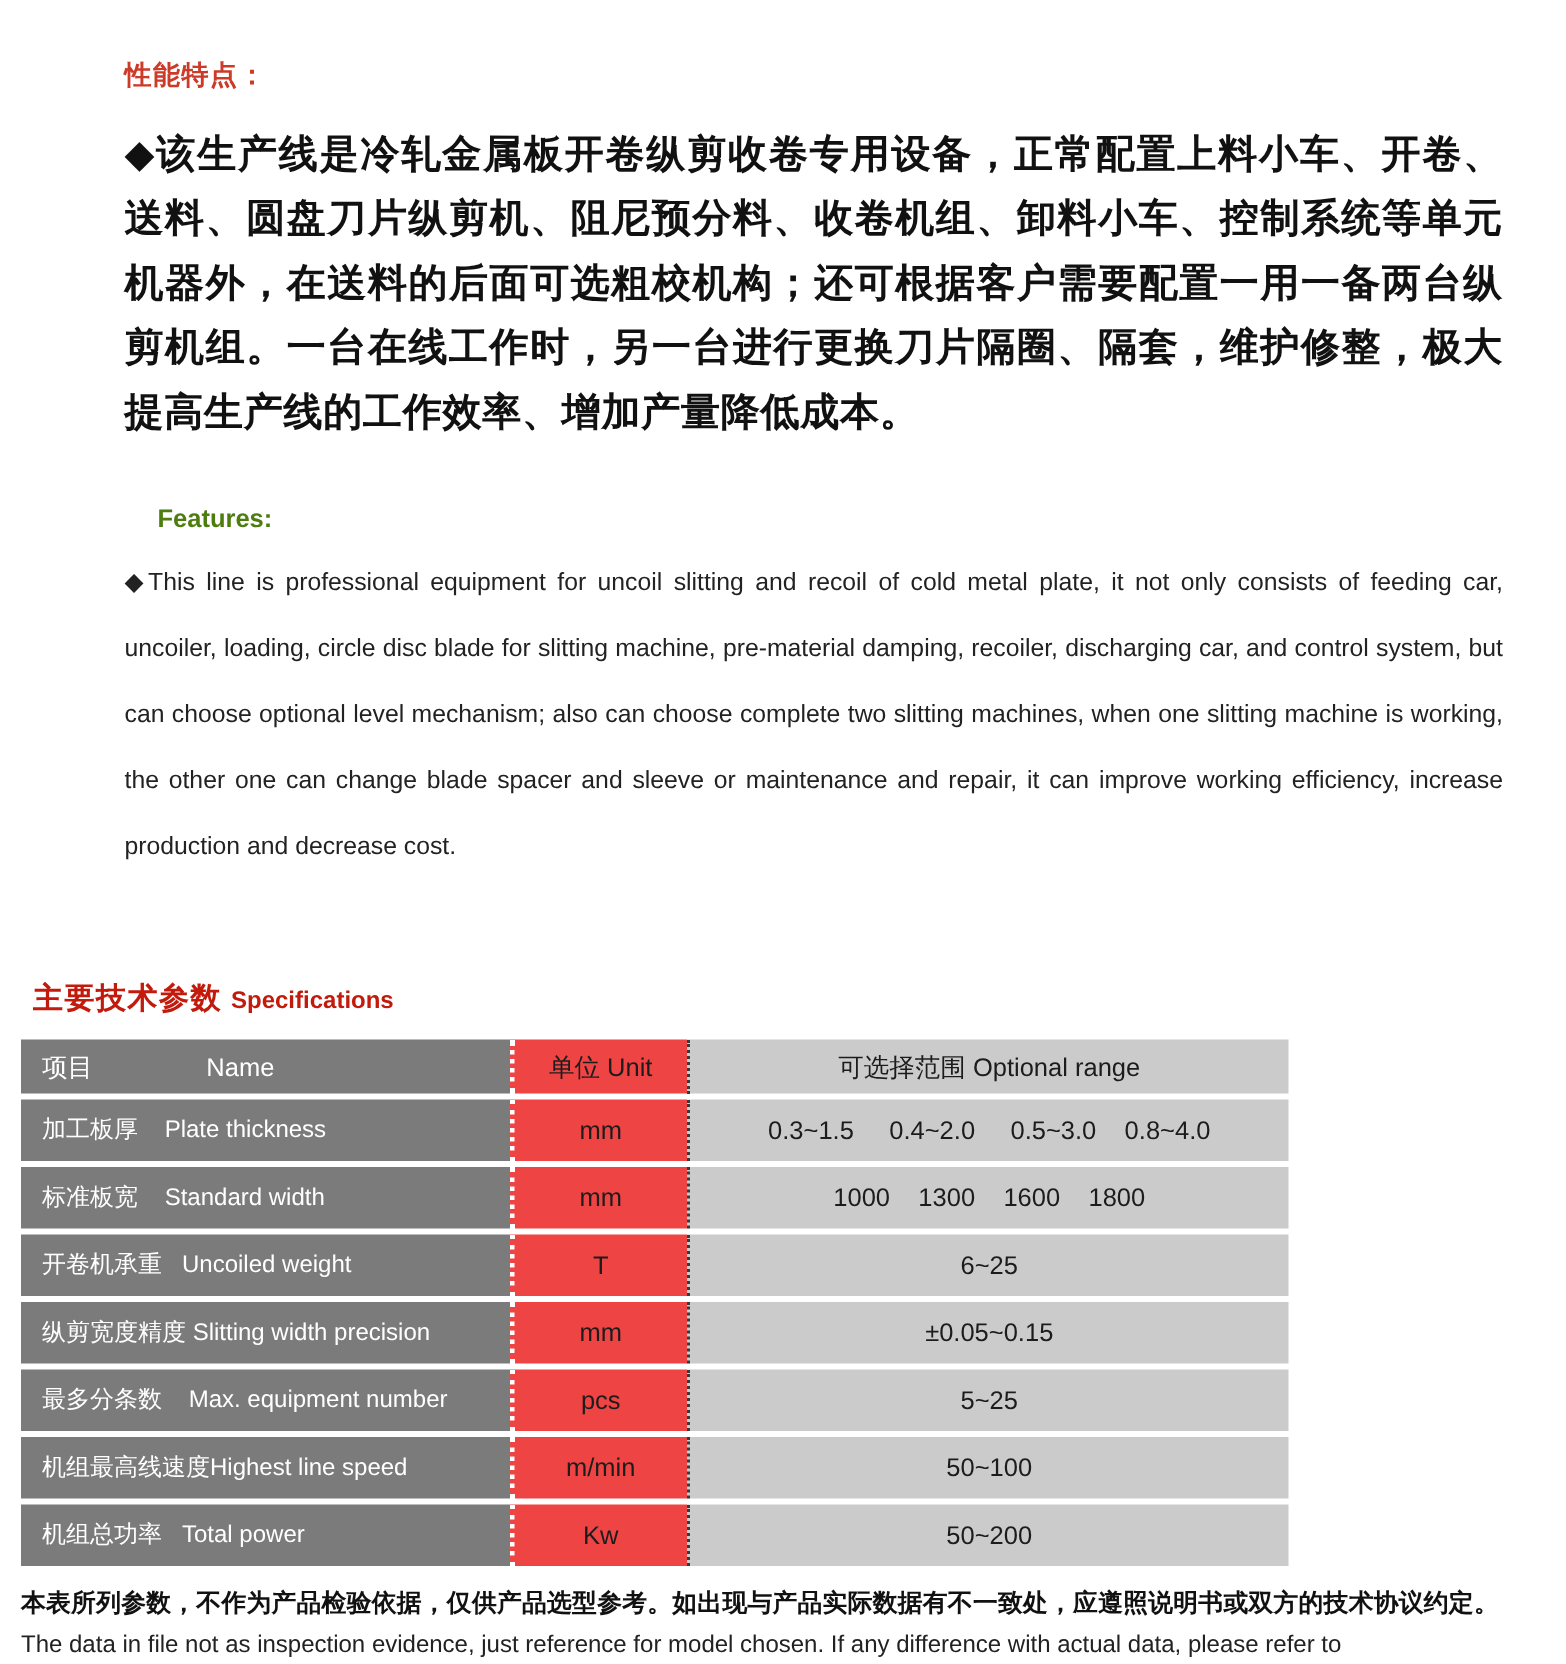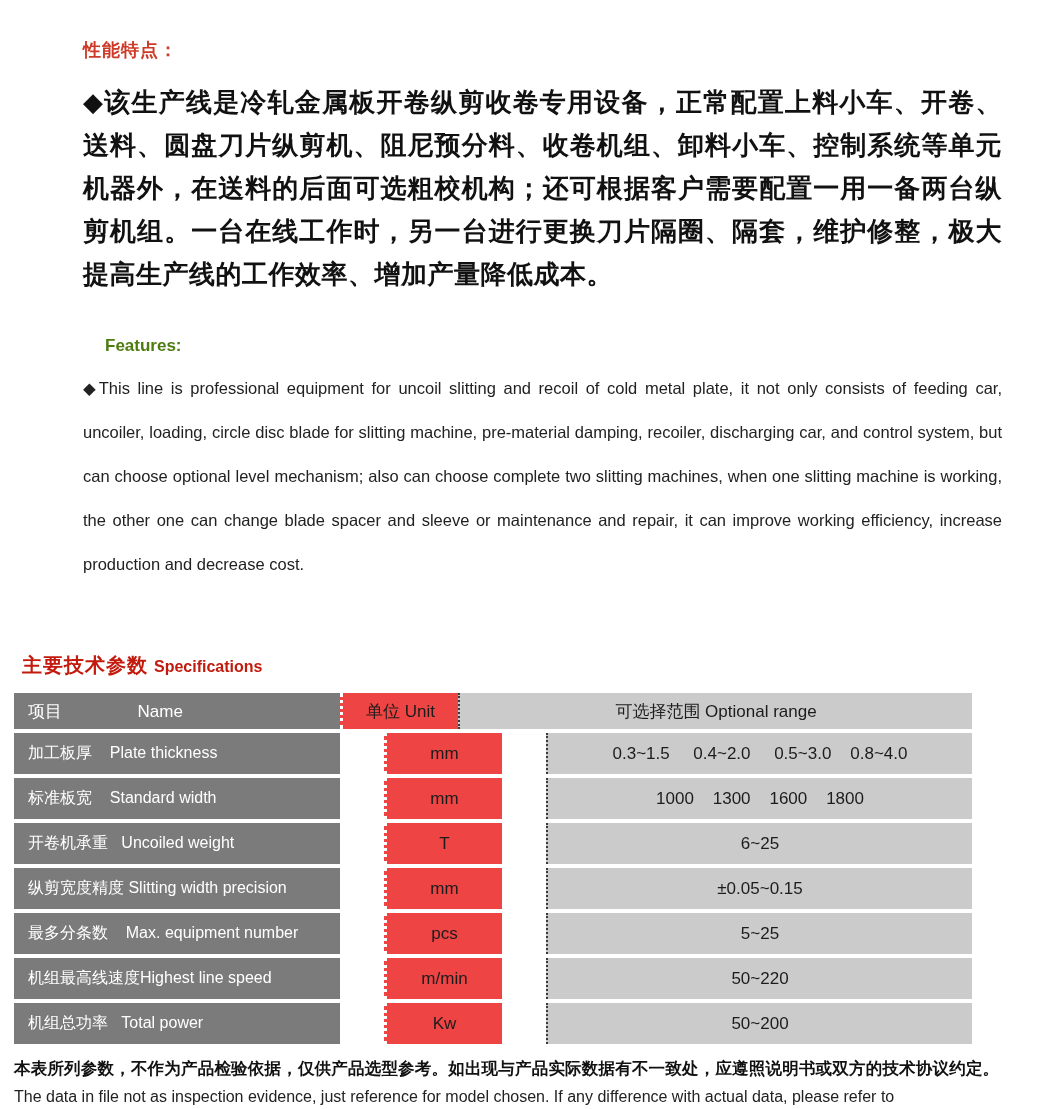--- a/index.html
+++ b/index.html
@@ -55,25 +55,25 @@
   }
   .spec-heading .en {
     color: #c21a0c;
     font-size: 16px;
     font-weight: bold;
     margin-left: 6px;
   }
 
   .spec-table {
     margin: 14px 0 0 14px;
-    width: 958px;
+    width: 845px;
   }
   .t-row { display: flex; border-bottom: 4px dashed #ffffff; }
   .t-row.header { height: 36px; }
-  .t-row.data { height: 41px; gap: 44px; }
+  .t-row.data { height: 41px; }
   .c1 {
     width: 326px;
     background: #7b7b7b;
     color: #ffffff;
     display: flex;
     align-items: center;
     padding-left: 14px;
     box-sizing: border-box;
     font-size: 16px;
     white-space: pre;
@@ -174,21 +174,21 @@
 
   <div class="t-row data">
     <div class="c1">最多分条数    Max. equipment number</div>
     <div class="c2">pcs</div>
     <div class="c3">5~25</div>
   </div>
 
   <div class="t-row data">
     <div class="c1">机组最高线速度Highest line speed</div>
     <div class="c2">m/min</div>
-    <div class="c3">50~220</div>
+    <div class="c3">50~100</div>
   </div>
 
   <div class="t-row data">
     <div class="c1">机组总功率   Total power</div>
     <div class="c2">Kw</div>
     <div class="c3">50~200</div>
   </div>
 
 </div>
 

